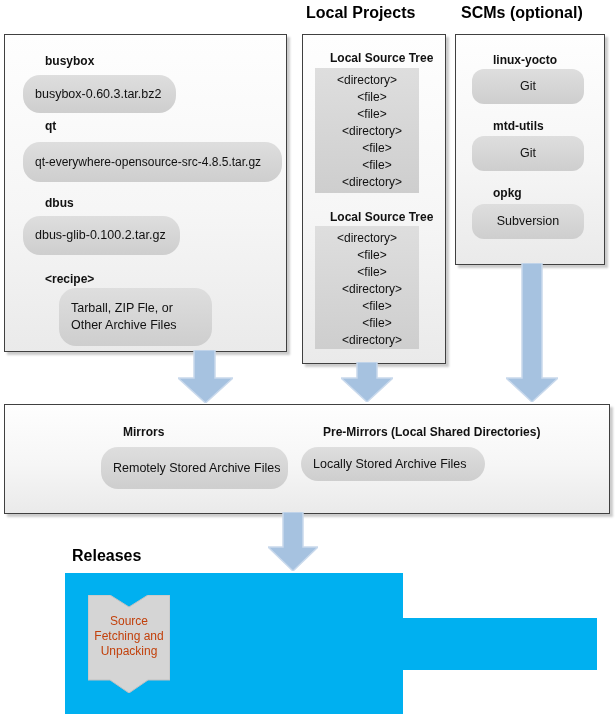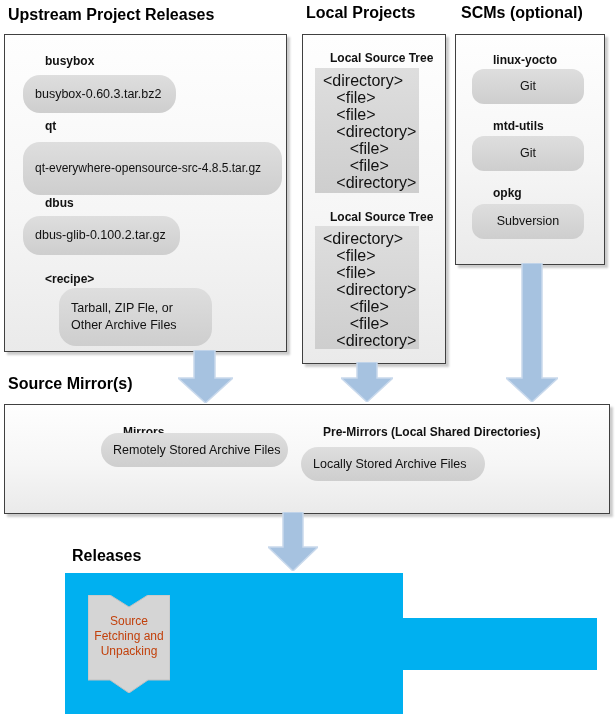--- a/index.html
+++ b/index.html
@@ -20,54 +20,53 @@
   .panel-scms{left:455px;top:34px;width:148px;height:229px;}
   .panel-mirrors{left:4px;top:404px;width:604px;height:108px;}
 
   .lbl{position:absolute;font-size:12px;font-weight:bold;white-space:nowrap;margin-left:16px;}
   .gbox{position:absolute;background:linear-gradient(180deg,#dedede,#cecece);
         font-size:12.5px;display:flex;align-items:center;white-space:pre-line;line-height:1.35;}
   .tleft{justify-content:flex-start;padding-left:12px;box-sizing:border-box;border-radius:17px;}
   .tcenter{justify-content:center;text-align:center;border-radius:12px;}
 
   .u-lbl0{left:24px;top:19px;}  .u-box0{left:18px;top:40px;width:153px;height:38px;}
-  .u-lbl1{left:24px;top:84px;}  .u-box1{left:18px;top:107px;width:259px;height:53px;font-size:12px;}
+  .u-lbl1{left:24px;top:84px;}  .u-box1{left:18px;top:107px;width:259px;height:40px;font-size:12px;}
   .u-lbl2{left:24px;top:161px;} .u-box2{left:18px;top:181px;width:157px;height:39px;}
   .u-lbl3{left:24px;top:237px;} .u-box3{left:18px;top:253px;width:153px;height:58px;margin-left:36px;}
 
   .tree{position:absolute;background:linear-gradient(180deg,#dedede,#cecece);
-        font-size:16px;line-height:17px;white-space:pre;padding:4px 8px 0 8px;box-sizing:border-box;}
+        font-size:12px;line-height:17px;white-space:pre;padding:4px 8px 0 8px;box-sizing:border-box;text-align:center;}
   .l-lbl0{left:11px;top:16px;}  .l-tree0{left:12px;top:33px;width:104px;height:125px;}
   .l-lbl1{left:11px;top:175px;} .l-tree1{left:12px;top:191px;width:104px;height:123px;}
 
   .s-lbl0{left:21px;top:18px;}  .s-box0{left:16px;top:34px;width:112px;height:35px;}
   .s-lbl1{left:21px;top:84px;}  .s-box1{left:16px;top:101px;width:112px;height:35px;}
   .s-lbl2{left:21px;top:151px;} .s-box2{left:16px;top:169px;width:112px;height:35px;}
 
-  .m-lbl0{left:102px;top:20px;} .m-box0{left:96px;top:28px;width:187px;height:34px;}
+  .m-lbl0{left:102px;top:20px;} .m-box0{left:96px;top:42px;width:187px;height:42px;}
   .m-lbl1{left:302px;top:20px;} .m-box1{left:296px;top:42px;width:184px;height:34px;}
 
   .arrow{position:absolute;line-height:0;}
   .a1{left:178px;top:350px;} .a2{left:341px;top:362px;}
   .a3{left:506px;top:263px;} .a4{left:268px;top:512px;}
   .arrow polygon{fill:#a6c2e0;stroke:#c9d9ec;stroke-width:1.5;}
 
   .bb-main{position:absolute;left:65px;top:573px;width:338px;height:141px;background:#00b0f0;}
   .bb-arm{position:absolute;left:400px;top:618px;width:197px;height:52px;background:#00b0f0;}
   .ribbon{position:absolute;left:88px;top:595px;width:82px;height:98px;line-height:0;}
   .ribbon polygon{fill:#d5d5d5;stroke:#c0c0c0;stroke-width:1;}
   .ribbon-text{position:absolute;left:88px;top:614px;width:82px;text-align:center;
                font-size:12px;line-height:15px;white-space:pre-line;color:#c2410c;}
 </style>
 </head>
 <body>
 
 <div class="canvas">
 
-  <div class="hd hd-upstream">Upstream Project Releases</div>
   <div class="hd hd-local">Local Projects</div>
   <div class="hd hd-scms">SCMs (optional)</div>
 
   <div class="panel panel-upstream">
     <div class="lbl u-lbl0">busybox</div>
     <div class="gbox tleft u-box0">busybox-0.60.3.tar.bz2</div>
     <div class="lbl u-lbl1">qt</div>
     <div class="gbox tleft u-box1">qt-everywhere-opensource-src-4.8.5.tar.gz</div>
     <div class="lbl u-lbl2">dbus</div>
     <div class="gbox tleft u-box2">dbus-glib-0.100.2.tar.gz</div>
@@ -113,21 +112,20 @@
     <svg width="52" height="40" viewBox="0 0 52 40">
         <polygon points="16,0 36,0 36,16 52,16 26,40 0,16 16,16"></polygon>
       </svg>
   </div>
   <div class="arrow a3">
     <svg width="52" height="139" viewBox="0 0 52 139">
         <polygon points="16,0 36,0 36,115 52,115 26,139 0,115 16,115"></polygon>
       </svg>
   </div>
 
-  <div class="hd hd-mirrors">Source Mirror(s)</div>
 
   <div class="panel panel-mirrors">
     <div class="lbl m-lbl0">Mirrors</div>
     <div class="gbox tleft m-box0">Remotely Stored Archive Files</div>
     <div class="lbl m-lbl1">Pre-Mirrors (Local Shared Directories)</div>
     <div class="gbox tleft m-box1">Locally Stored Archive Files</div>
   </div>
 
   <div class="arrow a4">
     <svg width="50" height="59" viewBox="0 0 50 59">

